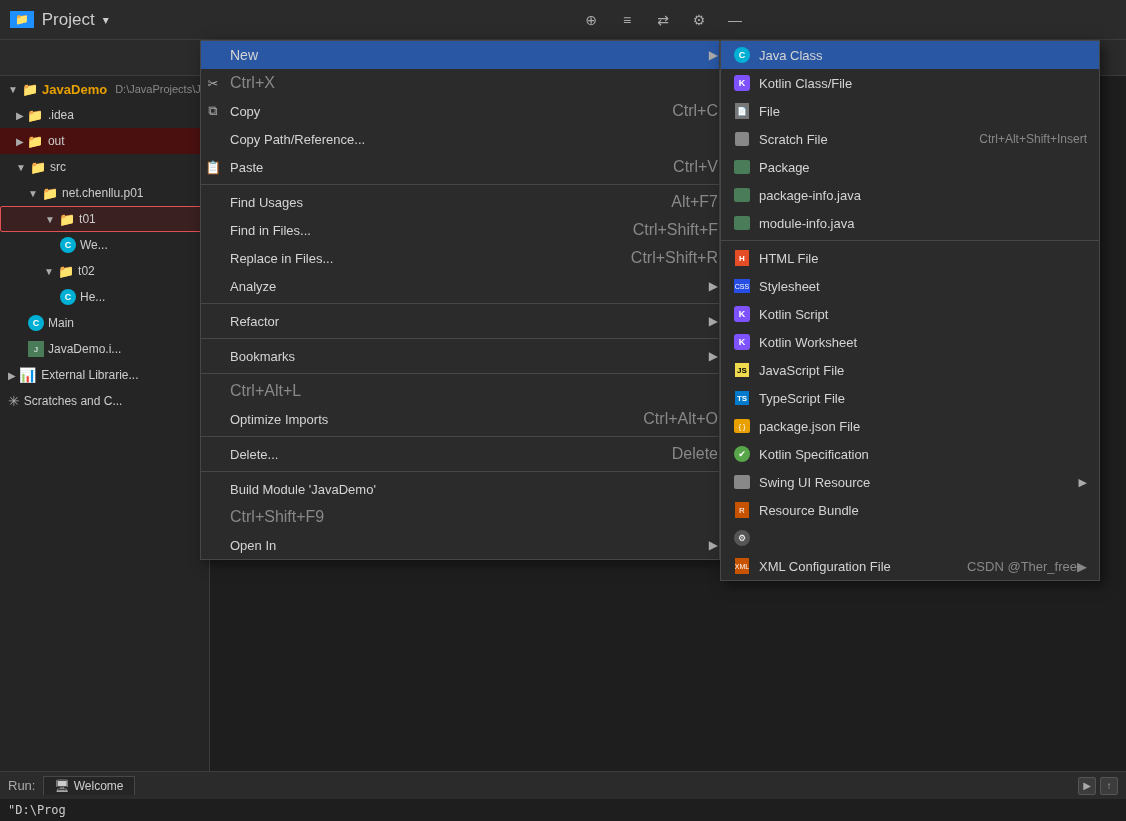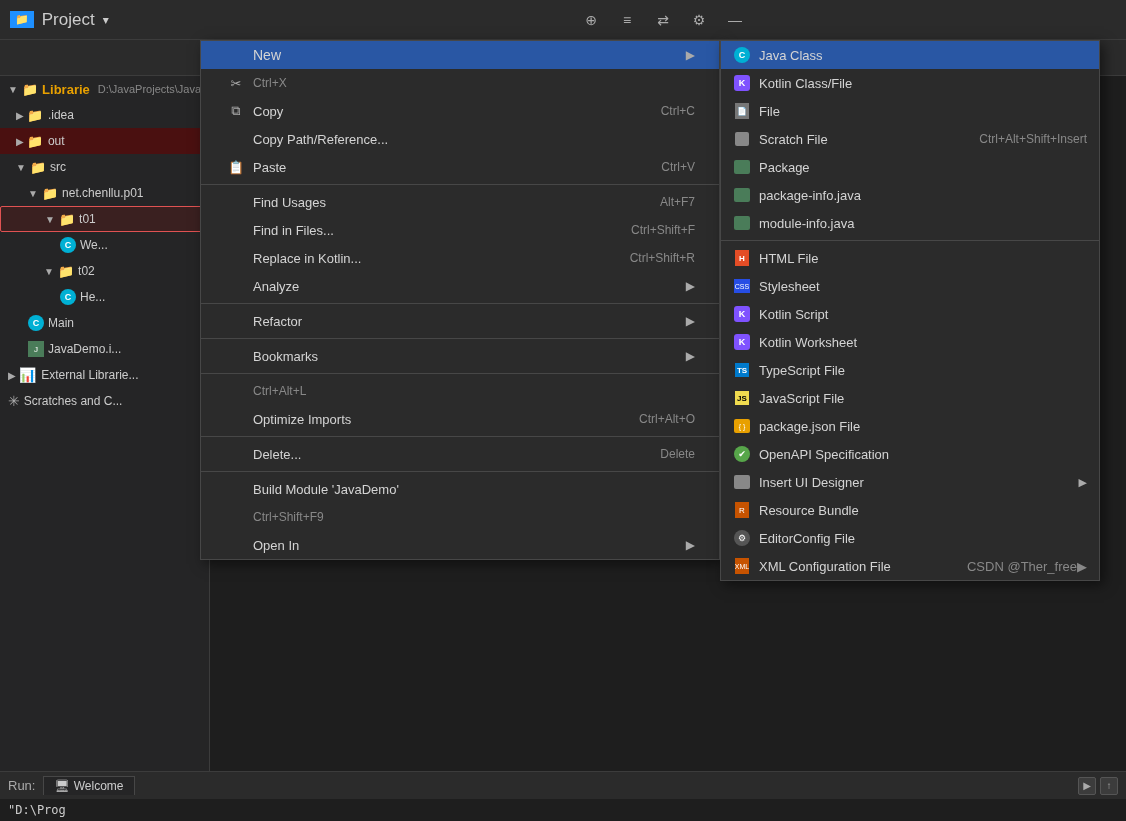--- a/index.html
+++ b/index.html
@@ -212,31 +212,31 @@
       width: 520px;
       background: #2b2b2b;
       border: 1px solid #474747;
       box-shadow: 4px 4px 12px rgba(0,0,0,0.5);
       z-index: 100;
     }
     .menu-item {
       height: 28px;
       display: flex;
       align-items: center;
-      padding: 0 24px;
+      padding: 0 1px;
       cursor: pointer;
       position: relative;
     }
     .menu-item.highlighted {
       background: #2957a4;
       color: #fff;
     }
     .menu-item-label { flex: 1; font-size: 13px; color: #d4d4d4; }
     .menu-item-label.new-item { color: #d4d4d4; font-size: 14px; font-weight: 500; }
-    .menu-item-shortcut { color: #888; font-size: 12px; }
+    .menu-item-shortcut { color: #888; font-size: 16px; }
     .menu-item-arrow { color: #aaa; font-size: 12px; }
     .menu-separator { height: 1px; background: #474747; margin: 3px 0; }
     .menu-icon-cell { width: 22px; display: flex; align-items: center; justify-content: center; margin-right: 6px; }
     .cut-icon, .copy-icon, .paste-icon { font-size: 13px; color: #aaa; }
 
     
     .submenu {
       position: absolute;
       left: 720px;
       top: 40px;
@@ -429,21 +429,21 @@
   </div>
 </div>
 
 <div class="main-layout">
 
   <div class="sidebar">
 
     <div class="sidebar-item indent-0">
       <span class="chevron">▼</span>
       <span style="color:#fff;font-size:13px;">📁</span>
-      <span style="color:#e8a000;font-weight:bold;font-size:13px;">Librarie</span>
+      <span style="color:#e8a000;font-weight:bold;font-size:13px;">JavaDemo</span>
       <span style="color:#888;font-size:11px;margin-left:4px;">D:\JavaProjects\JavaDemo</span>
     </div>
 
     <div class="sidebar-item indent-1">
       <span class="chevron">▶</span>
       <span style="color:#aaa;font-size:13px;">📁</span>
       <span class="item-label">.idea</span>
     </div>
 
     <div class="sidebar-item indent-1" style="background:#4a1010;">
@@ -581,21 +581,21 @@
   </div>
 
   <div class="menu-item">
     <div class="menu-icon-cell"></div>
     <span class="menu-item-label">Find in Files...</span>
     <span class="menu-item-shortcut">Ctrl+Shift+F</span>
   </div>
 
   <div class="menu-item">
     <div class="menu-icon-cell"></div>
-    <span class="menu-item-label">Replace in Kotlin...</span>
+    <span class="menu-item-label">Replace in Files...</span>
     <span class="menu-item-shortcut">Ctrl+Shift+R</span>
   </div>
 
   <div class="menu-item">
     <div class="menu-icon-cell"></div>
     <span class="menu-item-label">Analyze</span>
     <span class="menu-item-arrow">▶</span>
   </div>
   <div class="menu-separator"></div>
 
@@ -726,66 +726,65 @@
 
   <div class="submenu-item">
     <div class="submenu-icon">
       <div class="icon-k">K</div>
     </div>
     <span class="submenu-item-label">Kotlin Worksheet</span>
   </div>
 
   <div class="submenu-item">
     <div class="submenu-icon">
+      <div class="icon-js" style="font-size:8px;font-weight:bold;color:#000;">JS</div>
+    </div>
+    <span class="submenu-item-label">JavaScript File</span>
+  </div>
+
+  <div class="submenu-item">
+    <div class="submenu-icon">
       <div class="icon-ts">TS</div>
     </div>
     <span class="submenu-item-label">TypeScript File</span>
   </div>
 
   <div class="submenu-item">
     <div class="submenu-icon">
-      <div class="icon-js" style="font-size:8px;font-weight:bold;color:#000;">JS</div>
-    </div>
-    <span class="submenu-item-label">JavaScript File</span>
-  </div>
-
-  <div class="submenu-item">
-    <div class="submenu-icon">
       <div class="icon-json" style="font-size:7px;">{ }</div>
     </div>
     <span class="submenu-item-label">package.json File</span>
   </div>
 
   <div class="submenu-item">
     <div class="submenu-icon">
       <div class="icon-openapi">✔</div>
     </div>
-    <span class="submenu-item-label">OpenAPI Specification</span>
+    <span class="submenu-item-label">Kotlin Specification</span>
   </div>
 
   <div class="submenu-item">
     <div class="submenu-icon">
       <div class="icon-swing"></div>
     </div>
-    <span class="submenu-item-label">Insert UI Designer</span>
+    <span class="submenu-item-label">Swing UI Resource</span>
     <span class="submenu-item-arrow">▶</span>
   </div>
 
   <div class="submenu-item">
     <div class="submenu-icon">
       <div class="icon-resource">R</div>
     </div>
     <span class="submenu-item-label">Resource Bundle</span>
   </div>
 
   <div class="submenu-item">
     <div class="submenu-icon">
       <div class="icon-editorconfig">⚙</div>
     </div>
-    <span class="submenu-item-label">EditorConfig File</span>
   </div>
 
   <div class="submenu-item">
     <div class="submenu-icon">
       <div class="icon-xml" style="font-size:7px;">XML</div>
     </div>
     <span class="submenu-item-label">XML Configuration File</span>
     <span style="color:#888;font-size:13px;">CSDN @Ther_free▶</span>
   </div>
 </div>

